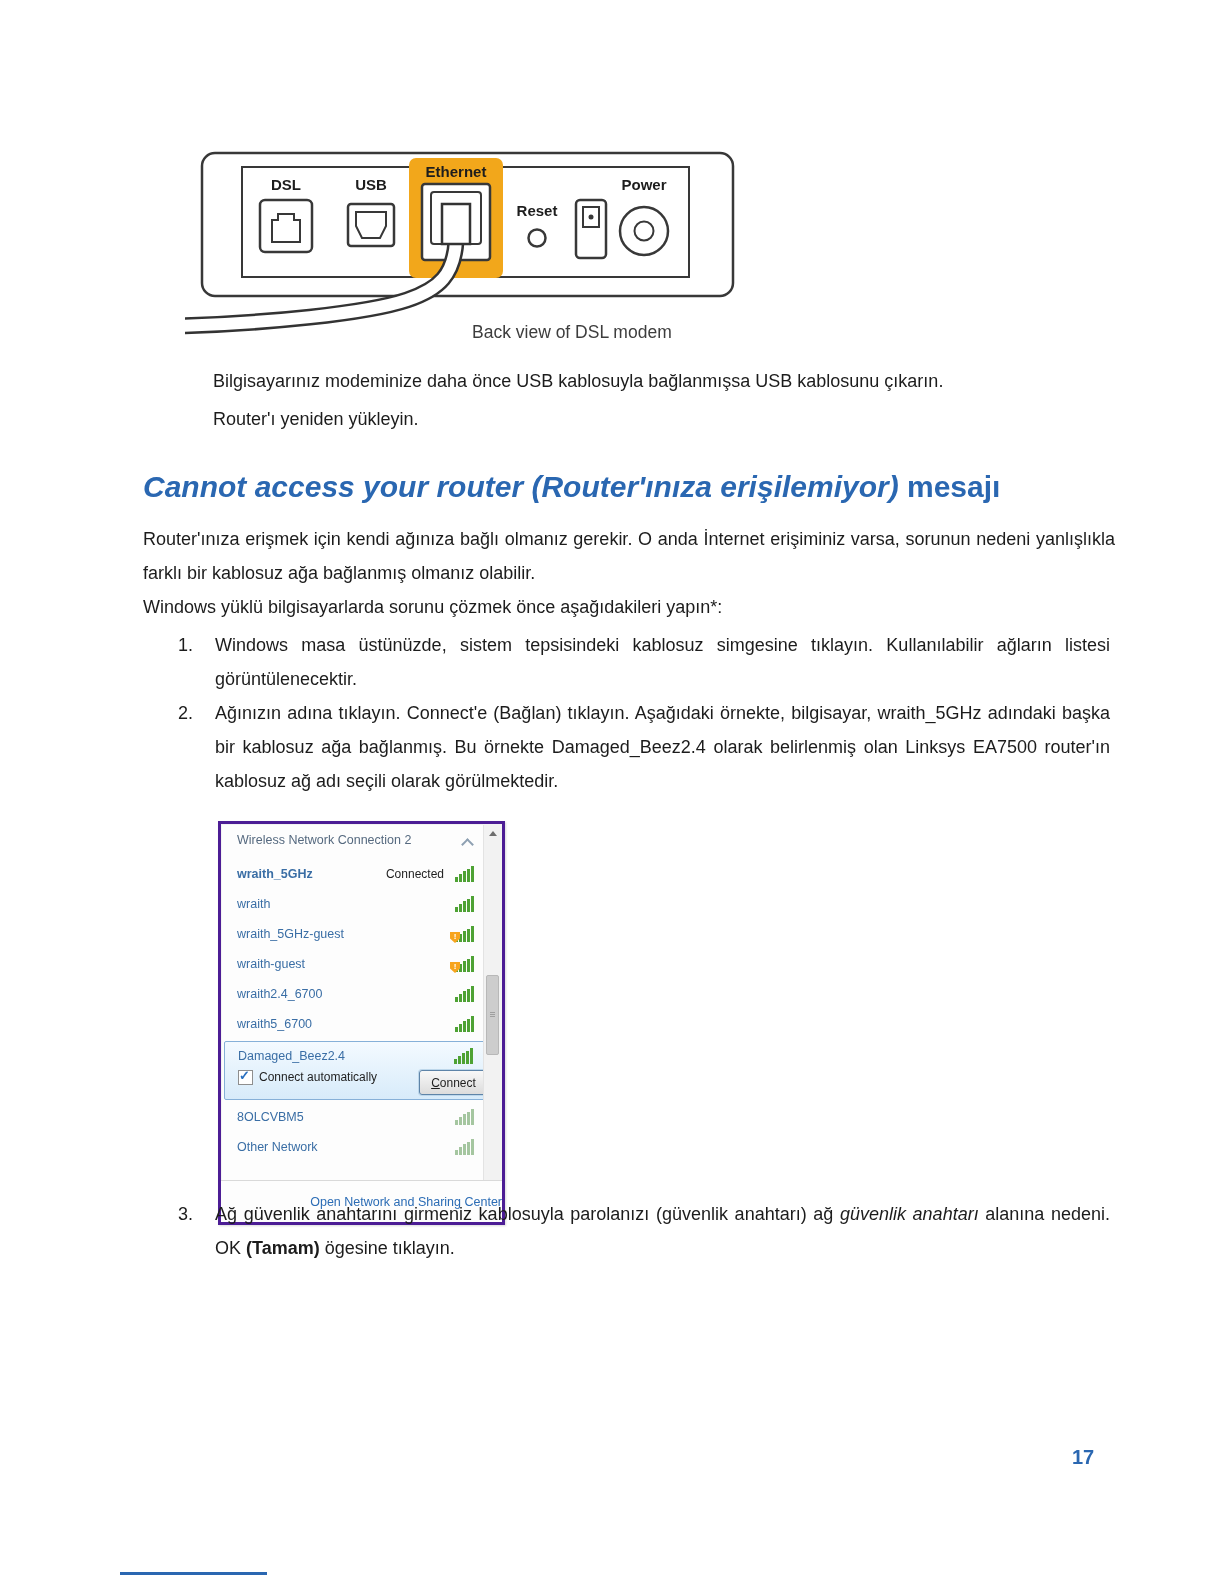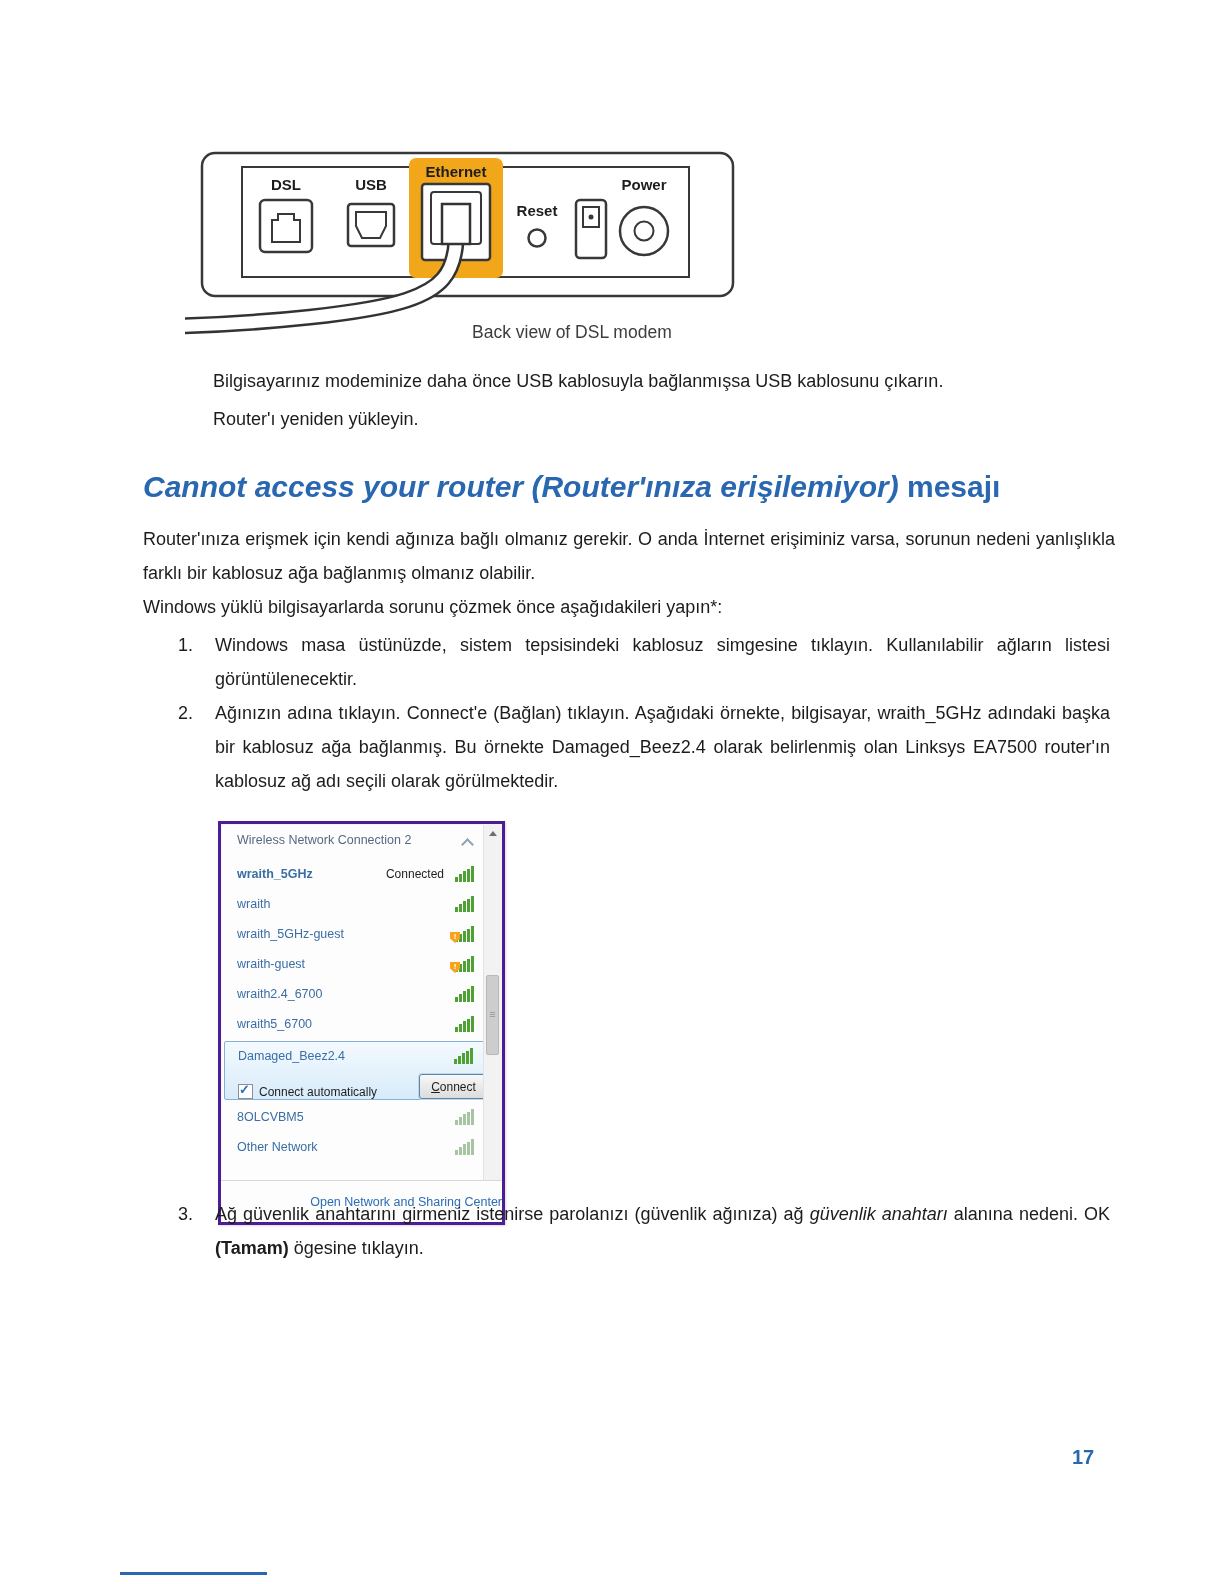--- a/index.html
+++ b/index.html
@@ -52,21 +52,21 @@
   .sig i:nth-child(4){left:13px;height:13px;}
   .sig i:nth-child(5){left:17px;height:16px;}
   .sig.dim i{background:#a5c6a0;}
   .shield{position:absolute;left:-4px;bottom:-1px;width:10px;height:11px;background:#f7a41d;
           clip-path:polygon(0 0,100% 0,100% 58%,50% 100%,0 58%);}
   .shield::after{content:"!";position:absolute;left:0;right:0;top:0;color:#fff;
                  font-size:8px;font-weight:bold;text-align:center;line-height:9px;}
   .selbox{margin:2px 3px 2px 3px;border:1px solid #86b0d8;border-radius:2px;
           background:linear-gradient(#f4faff,#d7ebfa);}
   .selbox .row{height:28px;padding-right:23px;padding-left:13px;}
-  .connect-row{height:29px;display:flex;align-items:flex-end;padding:0 10px 0 13px;}
+  .connect-row{height:29px;display:flex;align-items:flex-start;padding:0 10px 0 13px;}
   .cb{width:13px;height:13px;background:#fff;border:1px solid #8e8e8e;position:relative;flex:0 0 auto;}
   .cb::after{content:"\2713";position:absolute;left:0px;top:-3px;color:#2a70c0;font-size:13px;font-weight:bold;}
   .cb-label{margin-left:6px;color:#1e1e1e;font-size:12px;white-space:nowrap;}
   .btn{margin-left:auto;width:67px;height:23px;border:1px solid #5e84a8;border-radius:3px;
        background:linear-gradient(#f8f8f8,#dcdcdc);display:flex;align-items:center;justify-content:center;
        font-size:12px;color:#1e1e1e;box-shadow:0 0 0 1px #bdd7eb;}
   .btn .u{text-decoration:underline;}
   .wifi-footer{position:absolute;left:0;right:0;bottom:0;height:41px;border-top:1px solid #d9d9d9;
                display:flex;align-items:center;justify-content:flex-end;background:#fdfdfd;}
   .wifi-footer .link{color:#2b6cb5;font-size:12.5px;}
@@ -266,17 +266,17 @@
     <div class="thumb"></div>
   </div>
 
   <div class="wifi-footer">
     <span class="link">Open Network and Sharing Center</span>
   </div>
 </div>
 
 <div class="step" style="top:1197px">
   <div class="num">3.</div>
-  <div class="txt"><span>Ağ güvenlik anahtarını girmeniz istenirse parolanızı (güvenlik ağınıza) ağ </span><span class="it">güvenlik anahtarı</span><span> alanına nedeni. OK </span><span class="bd">(Tamam)</span><span> ögesine tıklayın.</span></div>
+  <div class="txt"><span>Ağ güvenlik anahtarını girmeniz kablosuyla parolanızı (güvenlik anahtarı) ağ </span><span class="it">güvenlik anahtarı</span><span> alanına nedeni. OK </span><span class="bd">(Tamam)</span><span> ögesine tıklayın.</span></div>
 </div>
 
 <div class="abs page-num">17</div>
 <div class="abs footnote-rule"></div>
 
 </body></html>

